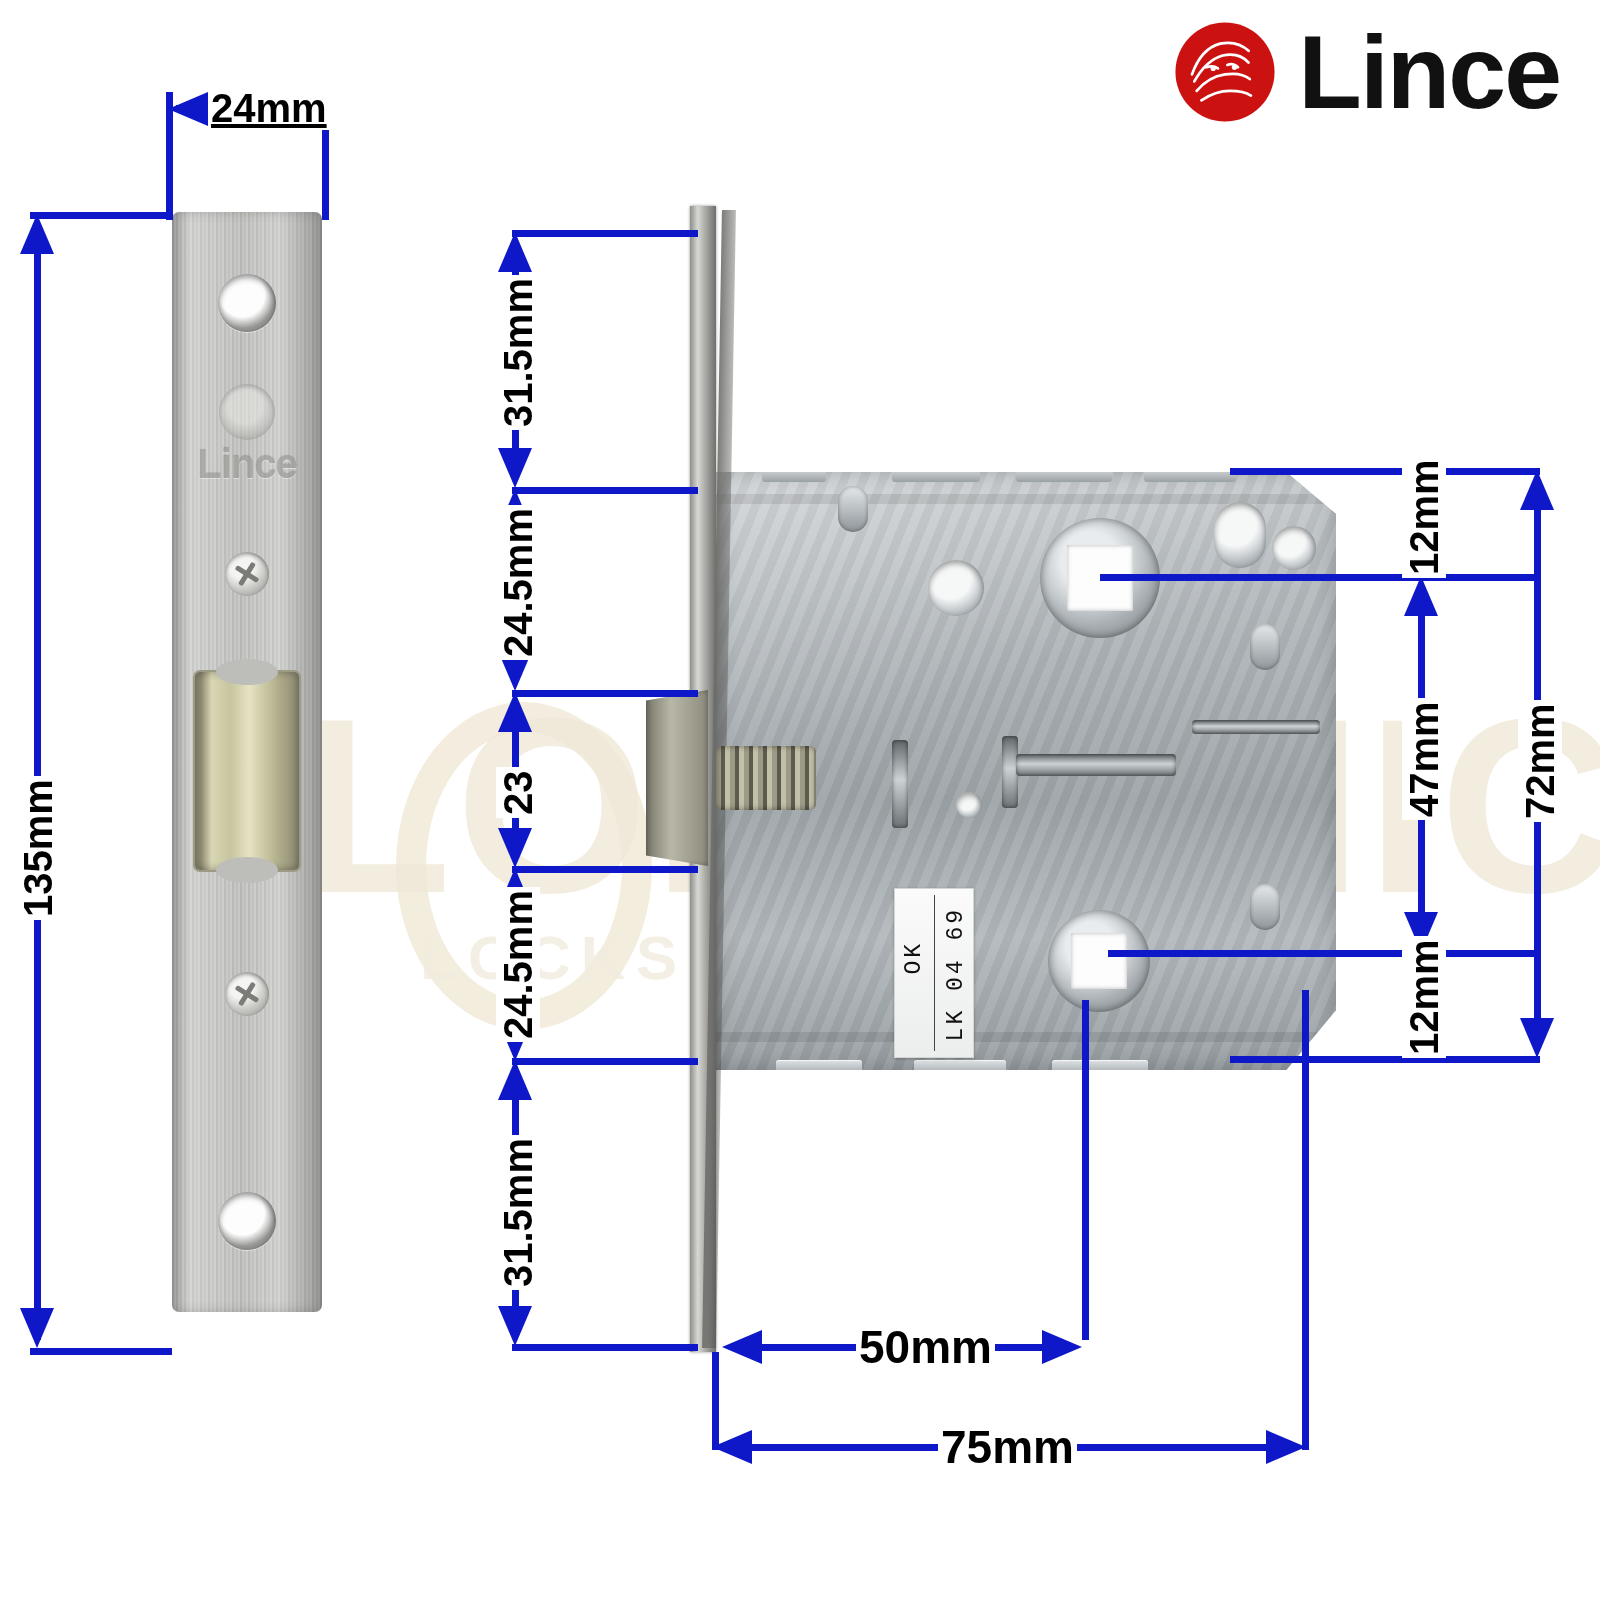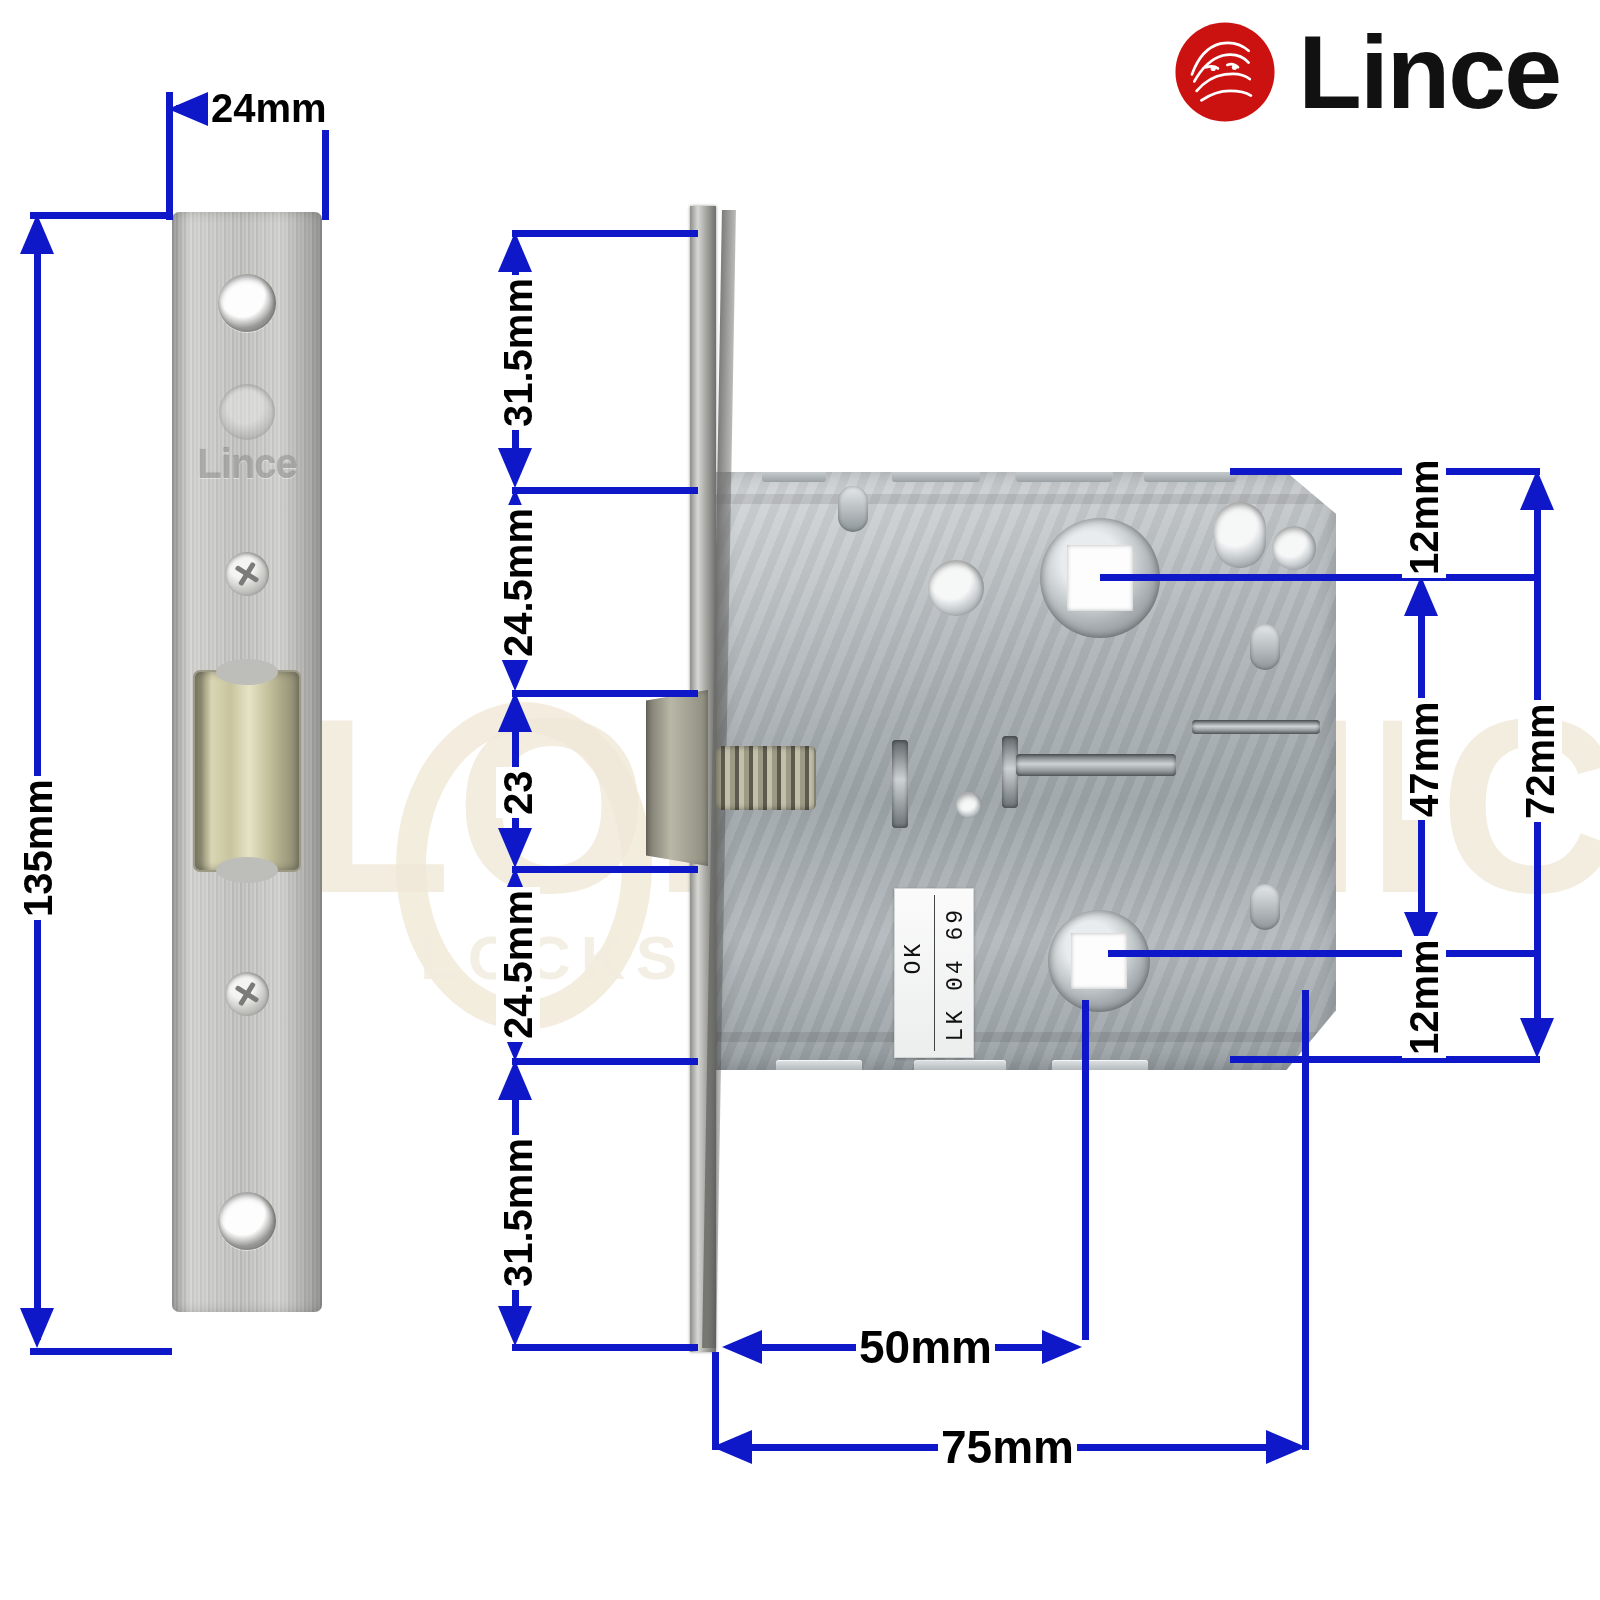--- a/index.html
+++ b/index.html
@@ -187,21 +187,21 @@
     <div class="fp-latch"></div>
     <div class="fp-screw s2"></div>
     <div class="fp-hole bot"></div>
   </div>
 
   <div class="dl v" style="left:166px;top:92px;height:128px;"></div>
   <div class="dl v" style="left:322px;top:92px;height:128px;"></div>
   <div class="dl h" style="left:176px;top:105px;width:140px;"></div>
   <div class="arw left" style="left:168px;top:92px;"></div>
   <div class="arw right" style="left:286px;top:92px;"></div>
-  <div class="dtxt" style="left:208px;top:86px;">24mm</div>
+  <div class="dtxt" style="left:208px;top:86px;text-decoration:underline;">24mm</div>
 
   <div class="dl h" style="left:30px;top:212px;width:142px;"></div>
   <div class="dl h" style="left:30px;top:1348px;width:142px;"></div>
   <div class="dl v" style="left:34px;top:228px;height:1112px;"></div>
   <div class="arw up" style="left:20px;top:214px;"></div>
   <div class="arw down" style="left:20px;top:1308px;"></div>
   <div class="dtxt rot" style="left:16px;top:920px;">135mm</div>
 
   <div class="side-plate"></div>
   <div class="latch-side"></div>

